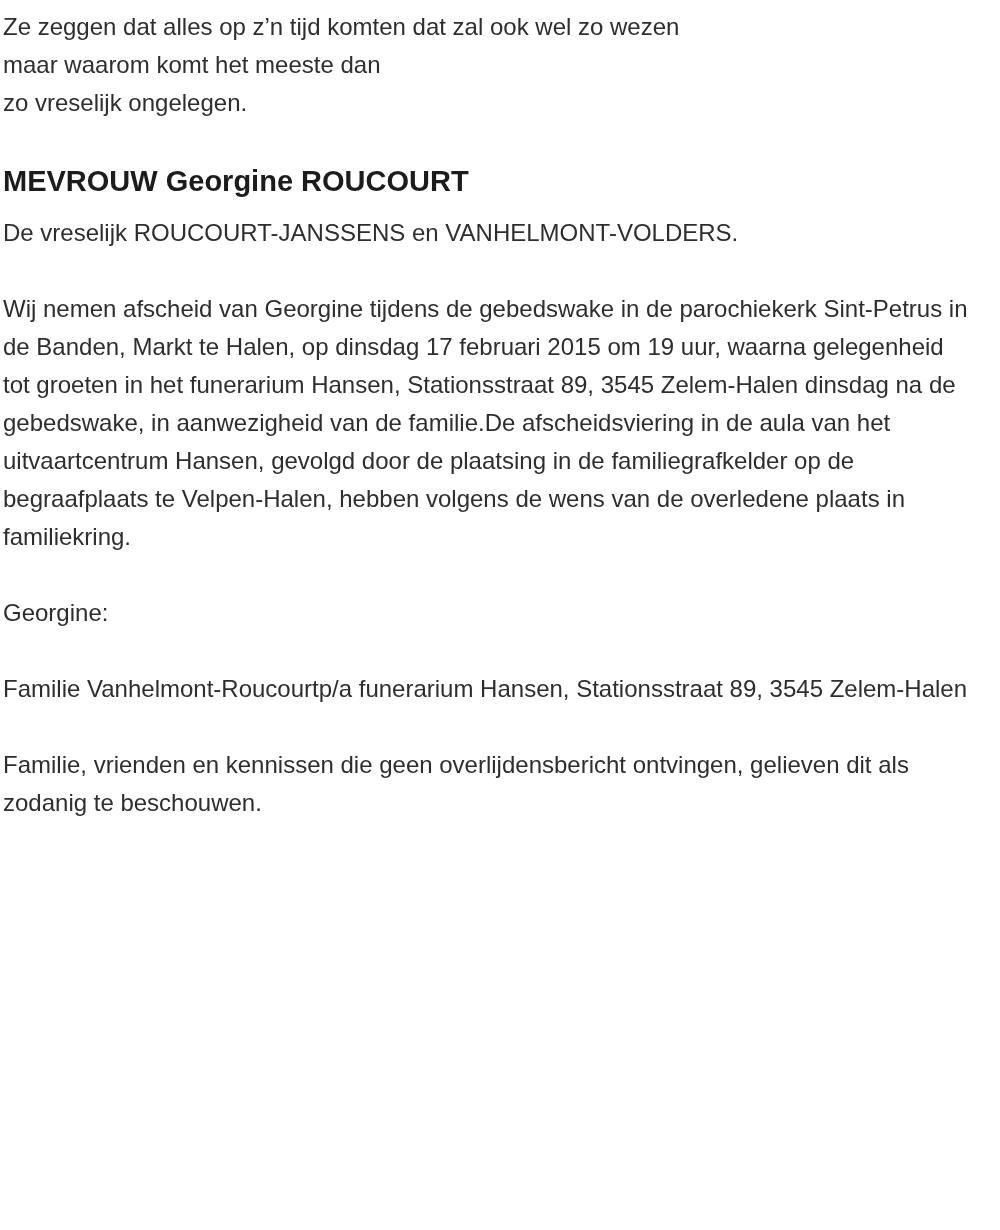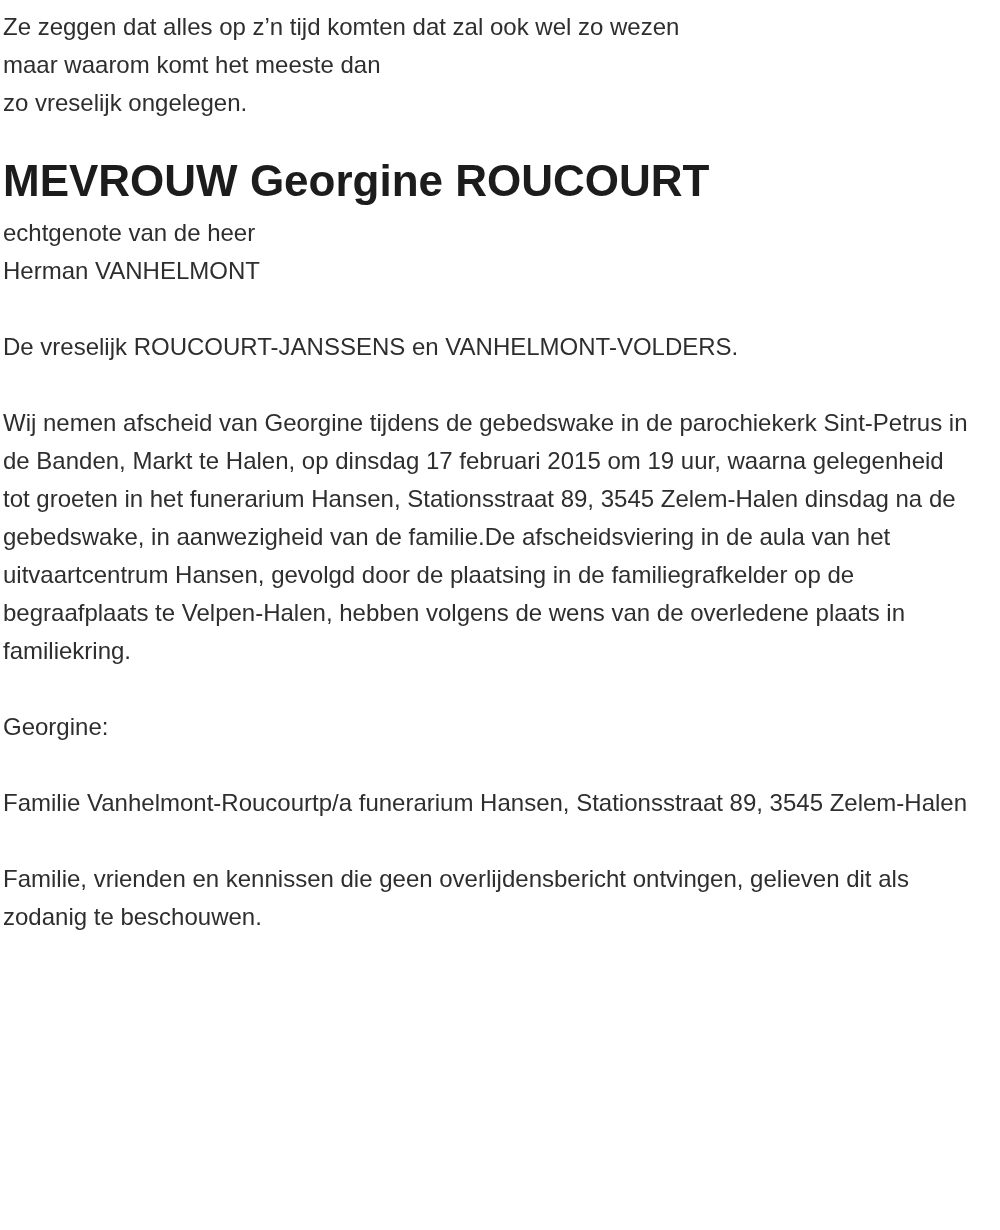--- a/index.html
+++ b/index.html
@@ -22,21 +22,21 @@
     line-height: 38px;
     color: #2e2e2e;
     -webkit-font-smoothing: antialiased;
   }
   .doc p {
     margin: 0 0 38px 0;
     white-space: pre-line;
   }
   h1.deceased-name {
     font-family: "Liberation Sans", "DejaVu Sans", sans-serif;
-    font-size: 44px;
+    font-size: 29px;
     line-height: 42px;
     font-weight: 700;
     color: #1c1c1c;
     margin: 14px 0 12px 0;
     letter-spacing: 0;
     white-space: pre-line;
   }
   .doc p.last {
     margin-bottom: 8px;
   }
@@ -46,22 +46,20 @@
 
 <div class="page">
   <div class="doc">
 
     <p>Ze zeggen dat alles op z’n tijd komten dat zal ook wel zo wezen
 maar waarom komt het meeste dan
 zo vreselijk ongelegen.</p>
 
     <h1 class="deceased-name">MEVROUW Georgine ROUCOURT</h1>
 
-    <p>echtgenote van de heer
-Herman VANHELMONT</p>
 
 
     <p>De vreselijk ROUCOURT-JANSSENS en VANHELMONT-VOLDERS.</p>
 
     <p>Wij nemen afscheid van Georgine tijdens de gebedswake in de parochiekerk Sint-Petrus in de Banden, Markt te Halen, op dinsdag 17 februari 2015 om 19 uur, waarna gelegenheid tot groeten in het funerarium Hansen, Stationsstraat 89, 3545 Zelem-Halen dinsdag na de gebedswake, in aanwezigheid van de familie.De afscheidsviering in de aula van het uitvaartcentrum Hansen, gevolgd door de plaatsing in de familiegrafkelder op de begraafplaats te Velpen-Halen, hebben volgens de wens van de overledene plaats in familiekring.</p>
 
     <p>Georgine:</p>
 
     <p>Familie Vanhelmont-Roucourtp/a funerarium Hansen, Stationsstraat 89, 3545 Zelem-Halen</p>
 

